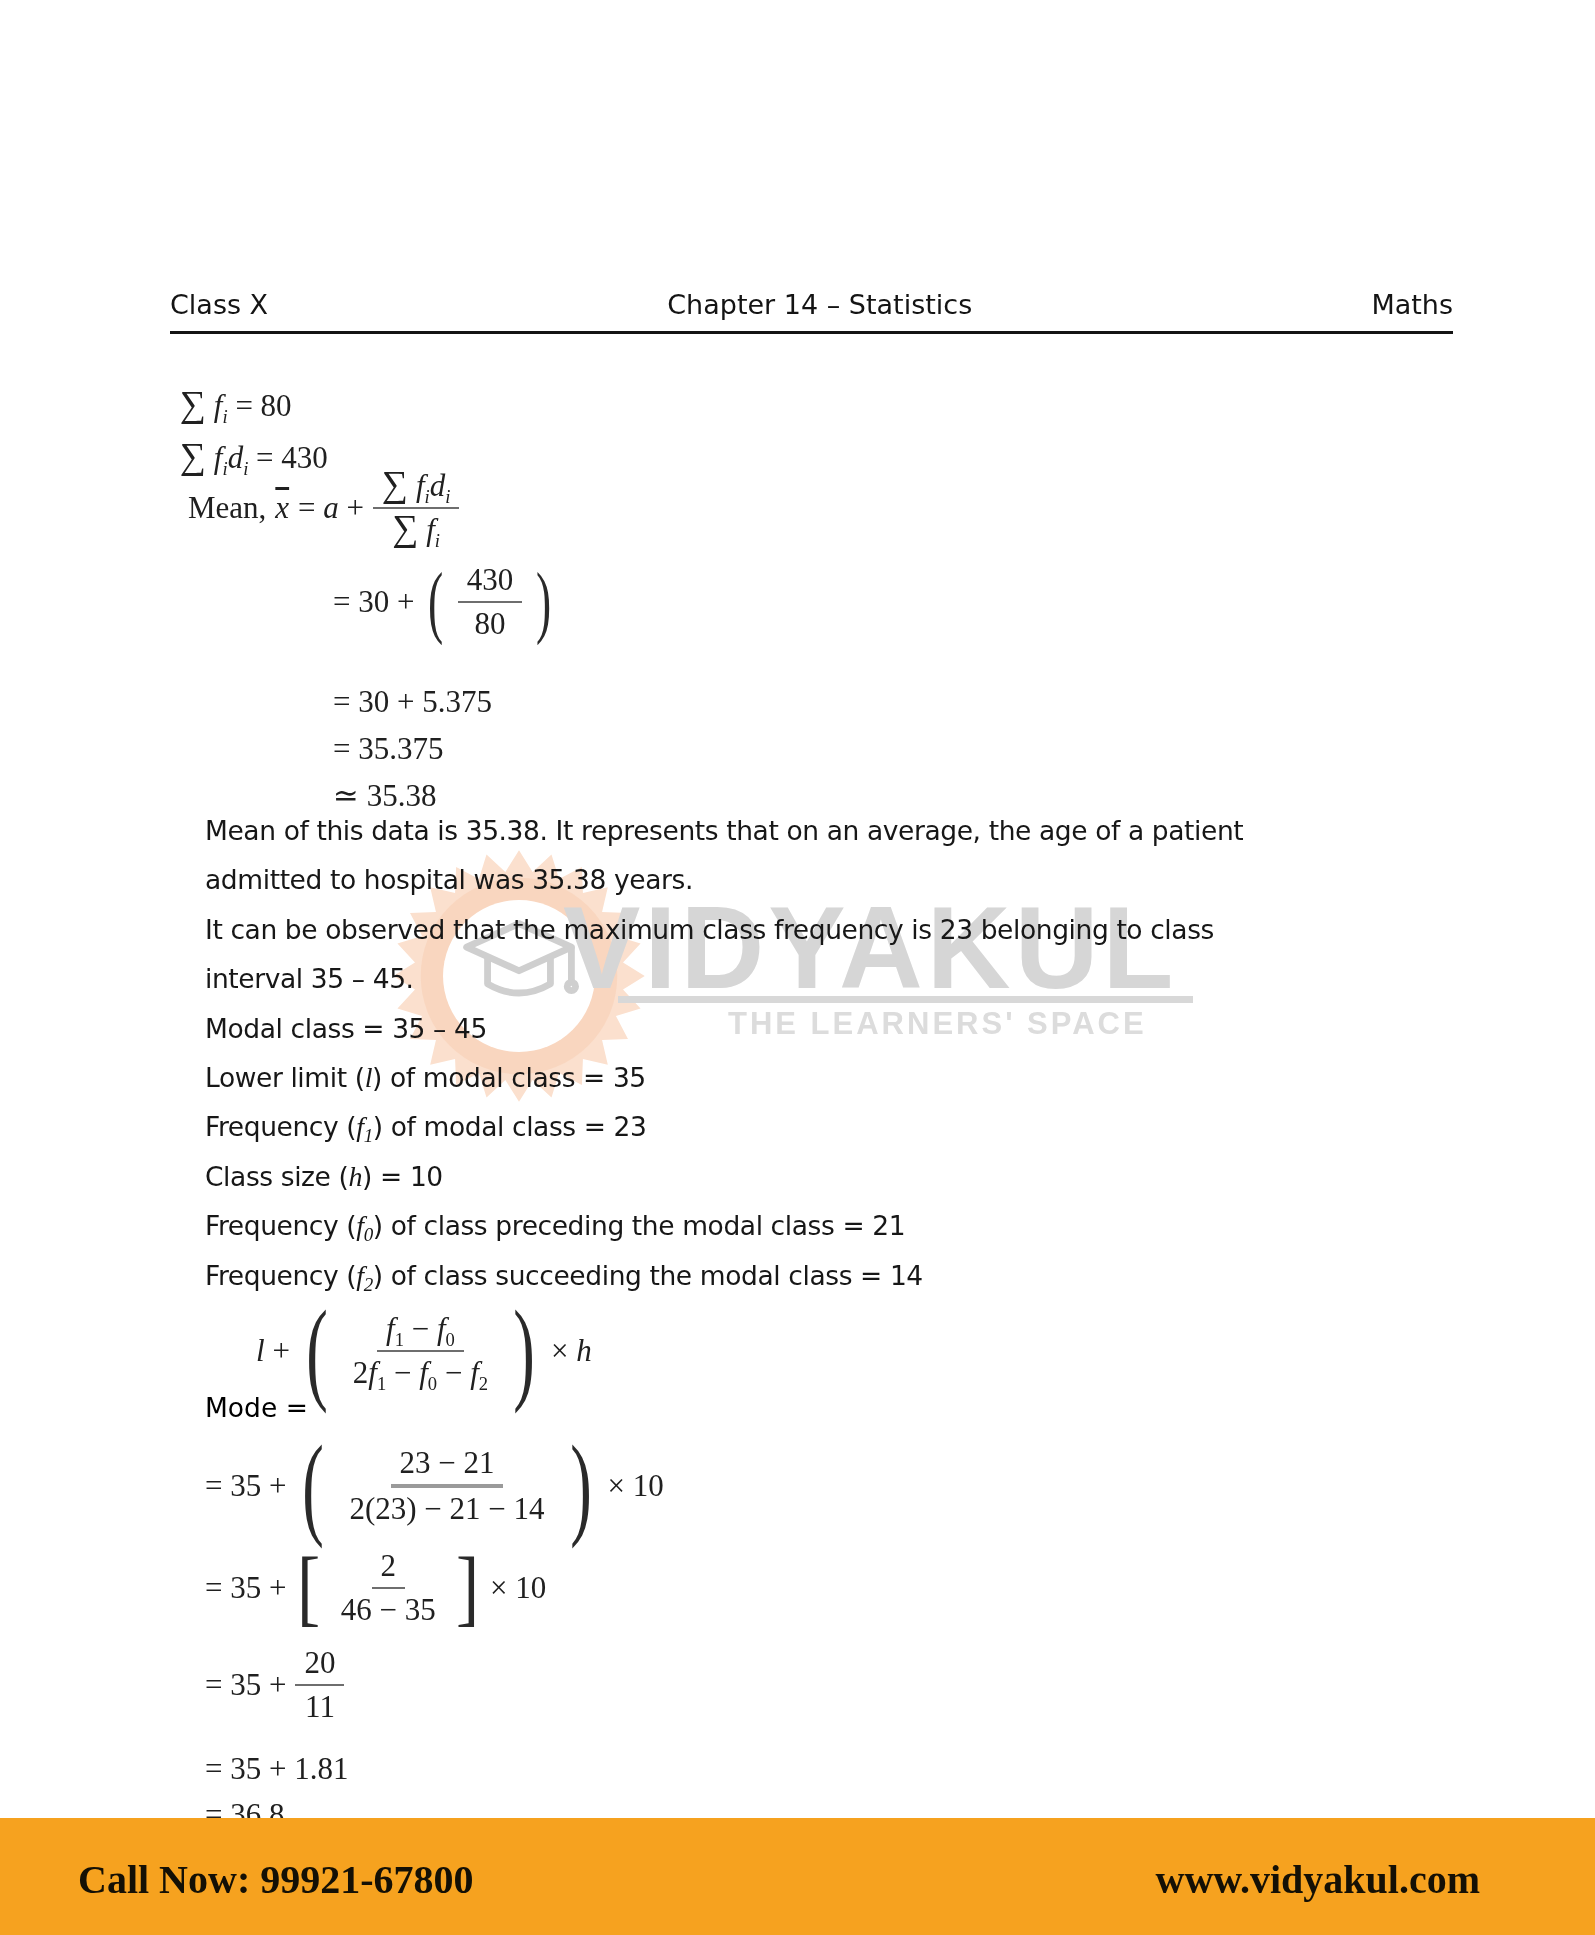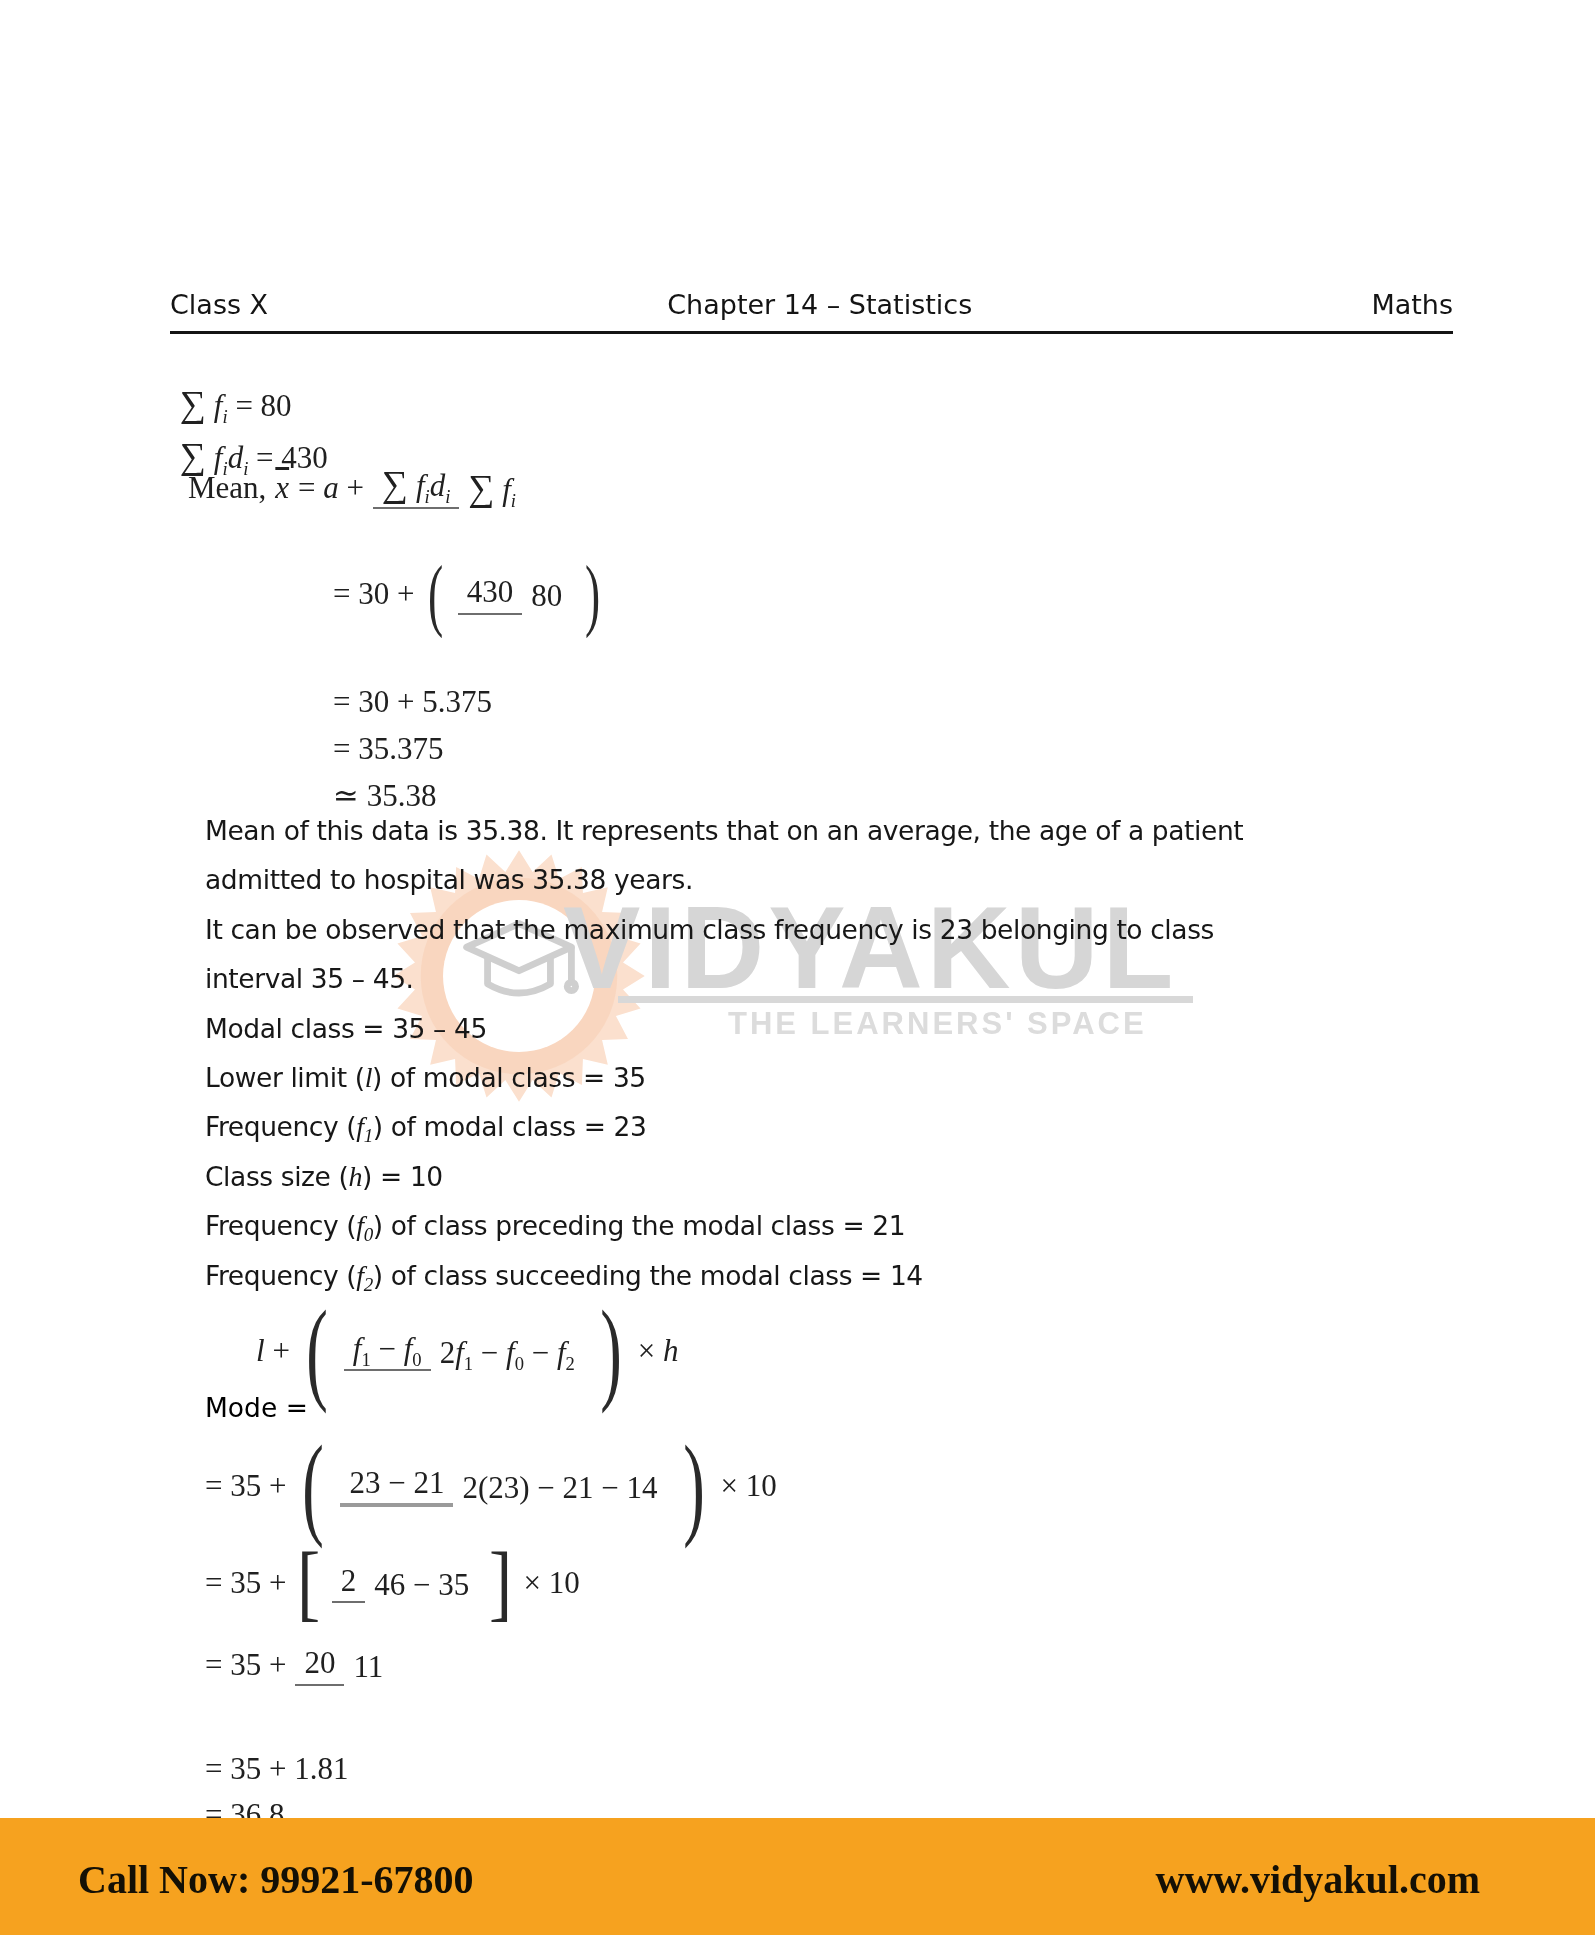--- a/index.html
+++ b/index.html
@@ -15,21 +15,21 @@
   .rule{position:absolute;left:170px;top:331px;width:1283px;height:3px;background:#141414;}
 
   
   .mrow{position:absolute;display:flex;align-items:center;gap:9px;white-space:pre;
         font-family:"Liberation Serif","DejaVu Serif",serif;font-size:31px;color:#202020;}
   .mline{position:absolute;white-space:pre;font-family:"Liberation Serif","DejaVu Serif",serif;
          font-size:31px;color:#202020;line-height:1.15;margin-top:24px;}
   .mrow i,.mline i{font-family:"Liberation Serif","DejaVu Serif",serif;}
   sub{font-size:60%;line-height:0;vertical-align:-0.35em;}
   .sg{font-size:118%;line-height:0;}
-  .frac{display:inline-flex;flex-direction:row;align-items:center;text-align:left;line-height:1.15;}
+  .frac{display:inline-flex;flex-direction:column;align-items:center;text-align:left;line-height:1.15;}
   .fnum{padding:0 9px 3px;border-bottom:2.5px solid #6e6e6e;}
   .fden{padding:3px 9px 0;}
   .frac-heavy .fnum{border-bottom:4px solid #9a9a9a;}
   .par{display:inline-block;line-height:.85;transform:scale(.6,1.05);transform-origin:center;
        font-weight:400;color:#2a2a2a;}
   .par-m{font-size:76px;}
   .par-l{font-size:108px;}
   .par-b{font-size:82px;transform:scale(.85,1.02);}
   .xbar{font-style:italic;text-decoration:overline;}
 

